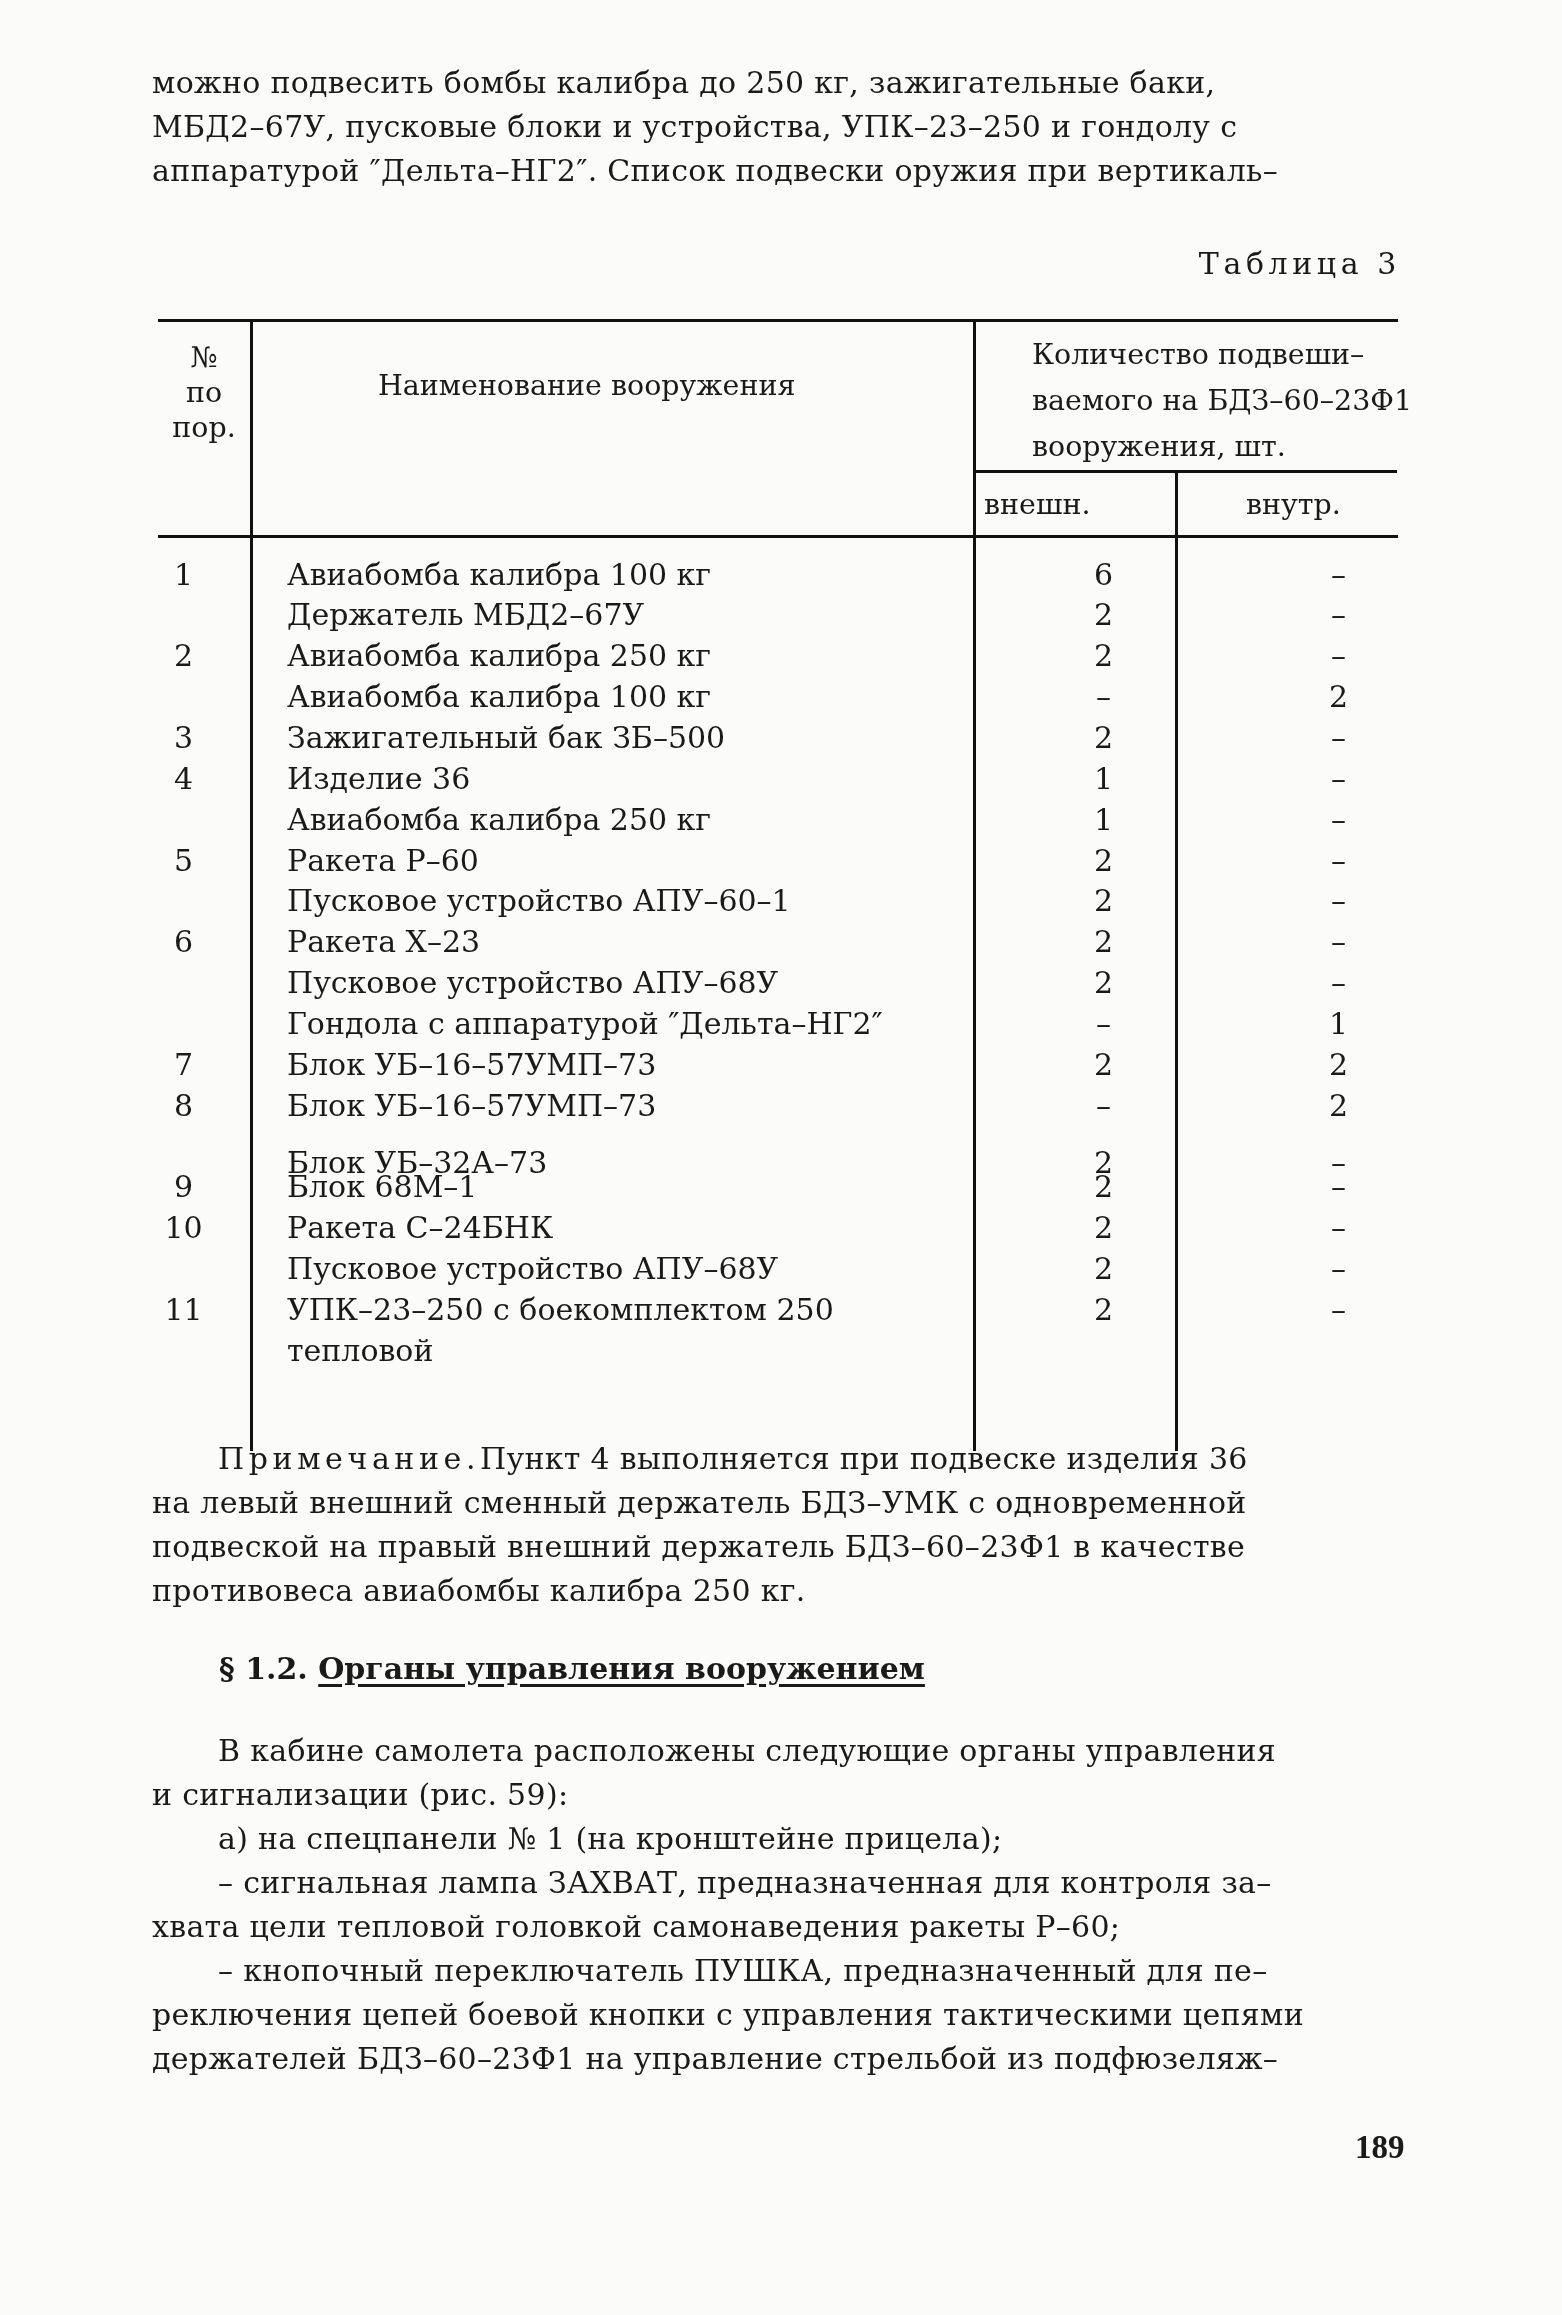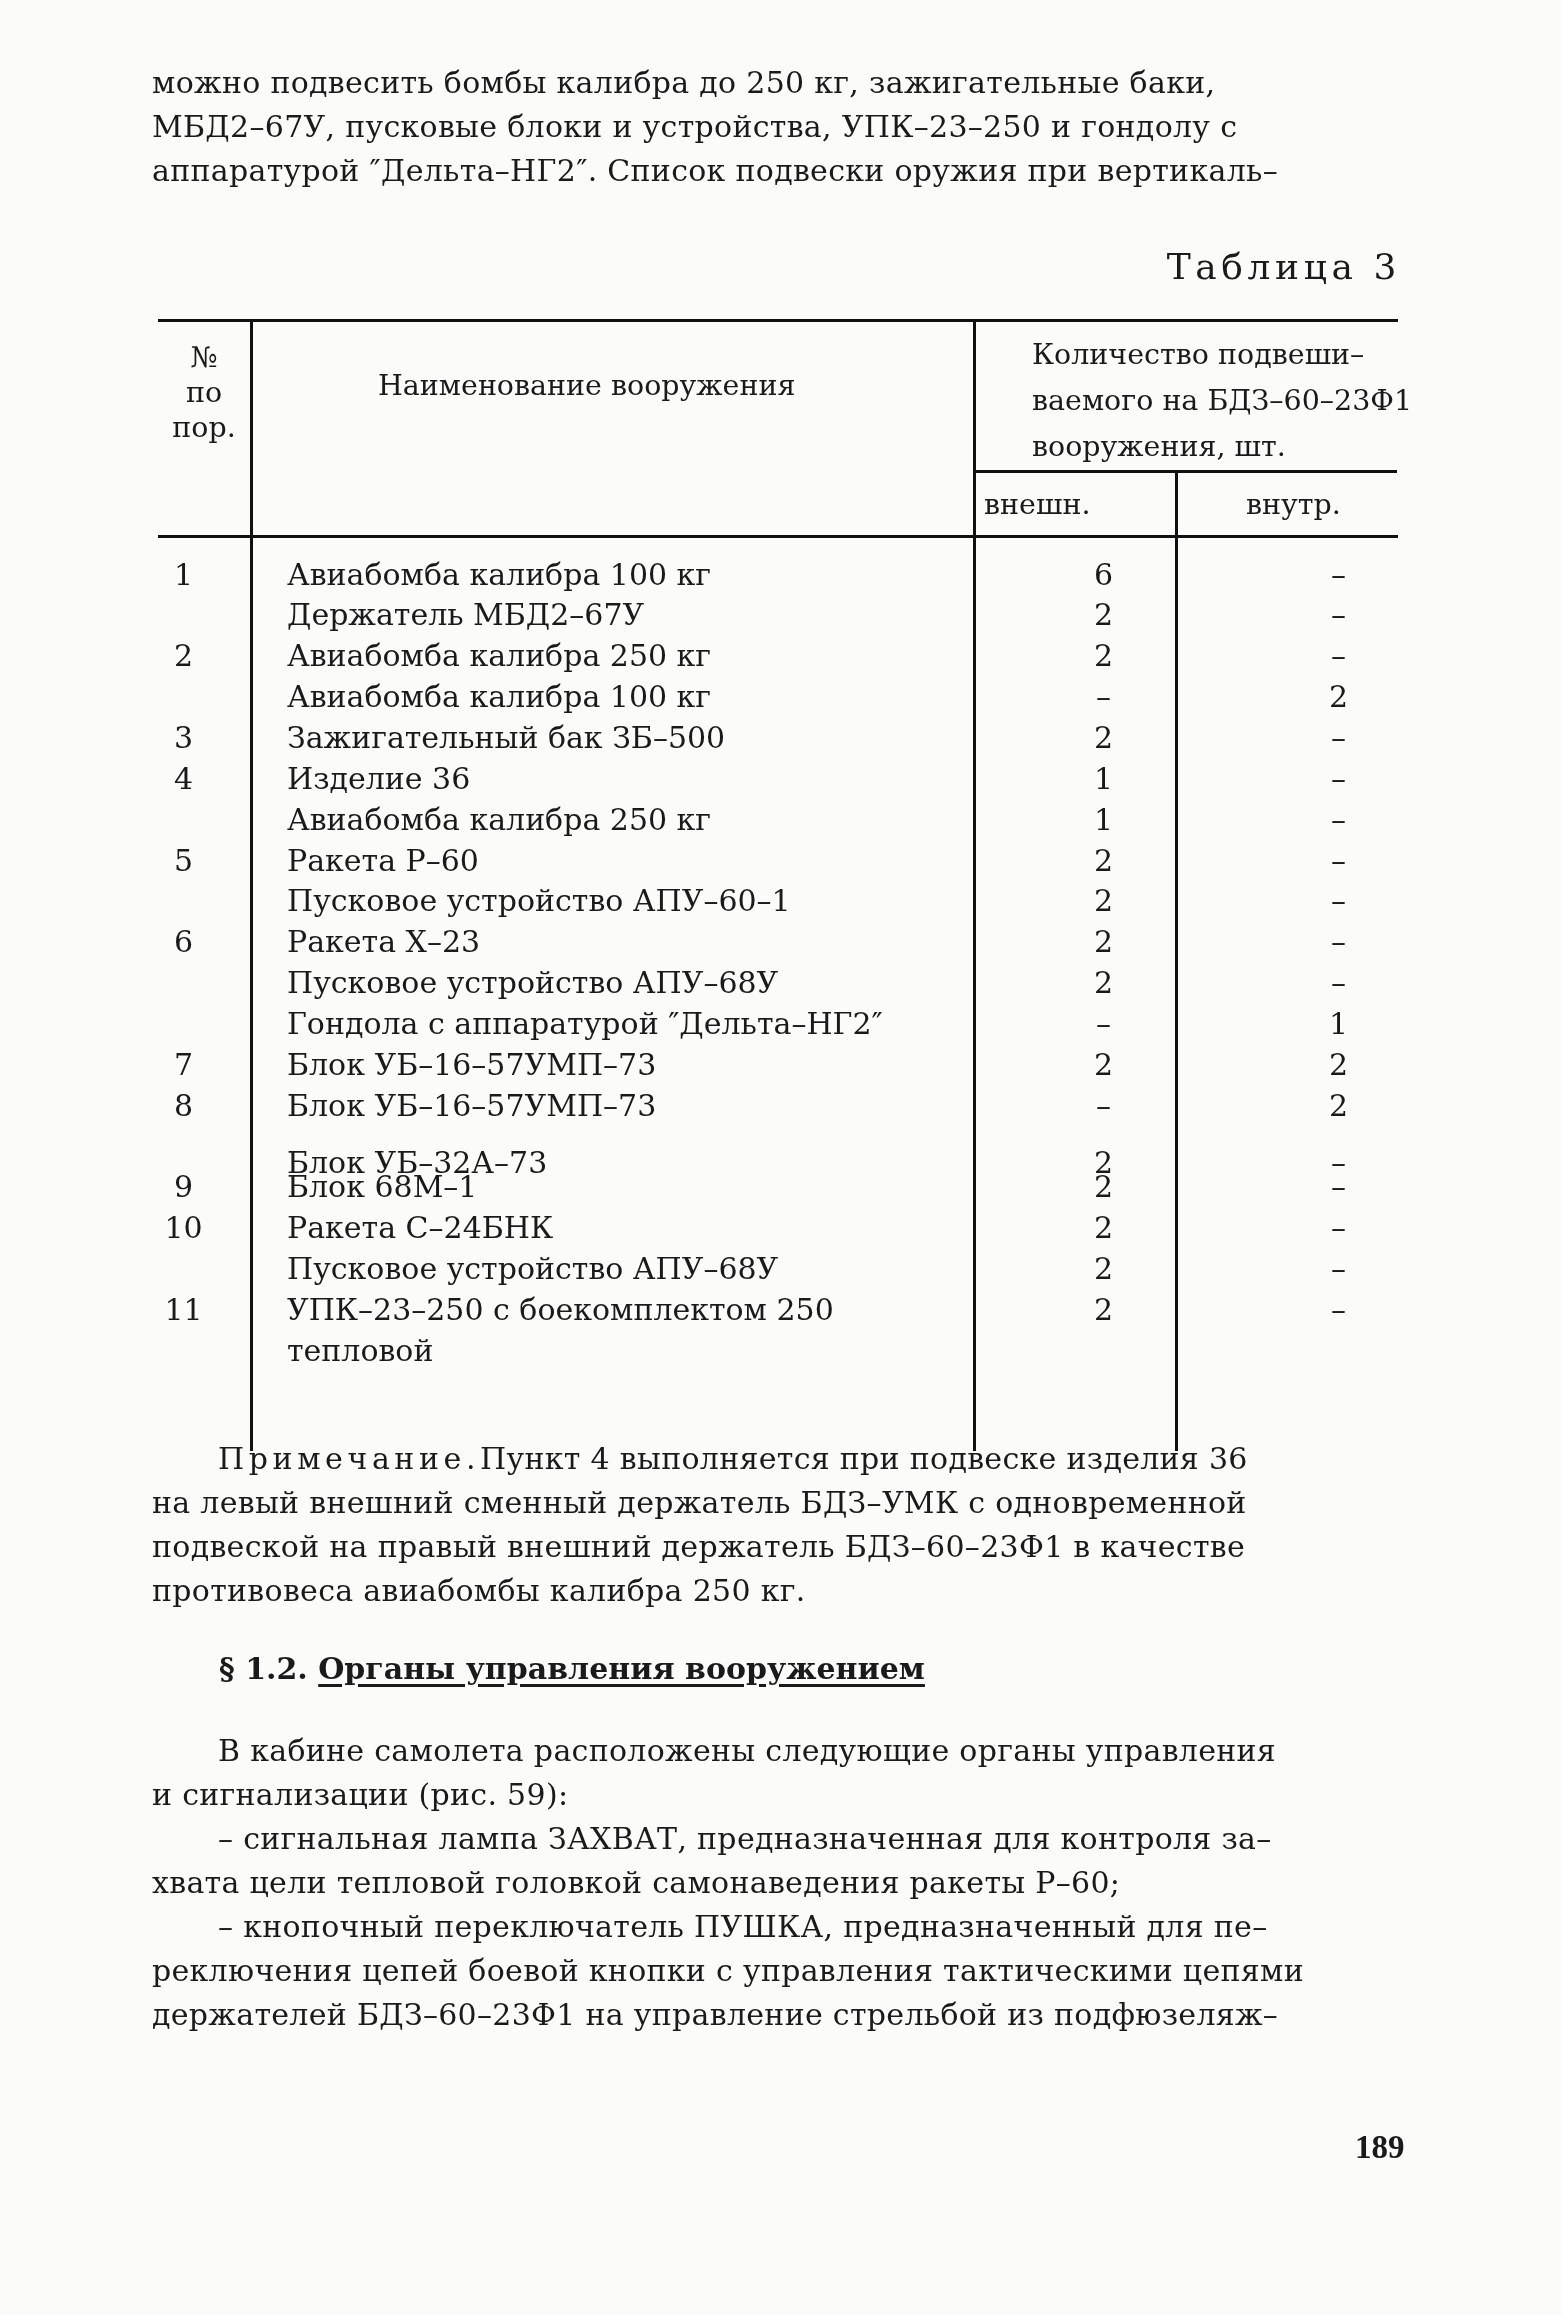--- a/index.html
+++ b/index.html
@@ -18,21 +18,21 @@
     font-size: 30px;
     line-height: 44px;
     letter-spacing: 0.3px;
     text-align: justify;
   }
   .para .line { display: block; white-space: nowrap; }
   .indent { padding-left: 66px; }
   #intro { top: 61px; }
   #table-caption {
     position: absolute; top: 246px; right: 161px;
-    font-size: 36px; letter-spacing: 4.6px;
+    font-size: 30px; letter-spacing: 4.6px;
   }
   
   #weapons-table {
     position: absolute; left: 158px; top: 312px; width: 1240px;
   }
   .hline { position: absolute; height: 2.8px; background: #111; }
   .vline { position: absolute; width: 2.8px; background: #111; }
   .hdr { position: absolute; font-size: 28.5px; line-height: 37px; }
   .row {
     position: absolute; left: 0; width: 1240px; height: 41px;
@@ -225,20 +225,21 @@
   </div>
 
   <div id="section-heading">
     <span>§ 1.2.</span>
     <span class="u">Органы управления вооружением</span>
   </div>
 
   <div class="para" id="body2">
     <span class="line indent">В кабине самолета расположены следующие органы управления</span>
     <span class="line">и сигнализации (рис. 59):</span>
+    <span class="line indent">а) на спецпанели № 1 (на кронштейне прицела);</span>
     <span class="line indent">– сигнальная лампа ЗАХВАТ, предназначенная для контроля за–</span>
     <span class="line">хвата цели тепловой головкой самонаведения ракеты Р–60;</span>
     <span class="line indent">– кнопочный переключатель ПУШКА, предназначенный для пе–</span>
     <span class="line">реключения цепей боевой кнопки с управления тактическими цепями</span>
     <span class="line">держателей БДЗ–60–23Ф1 на управление стрельбой из подфюзеляж–</span>
   </div>
 
   <div id="page-number">189</div>
 </div>
 

